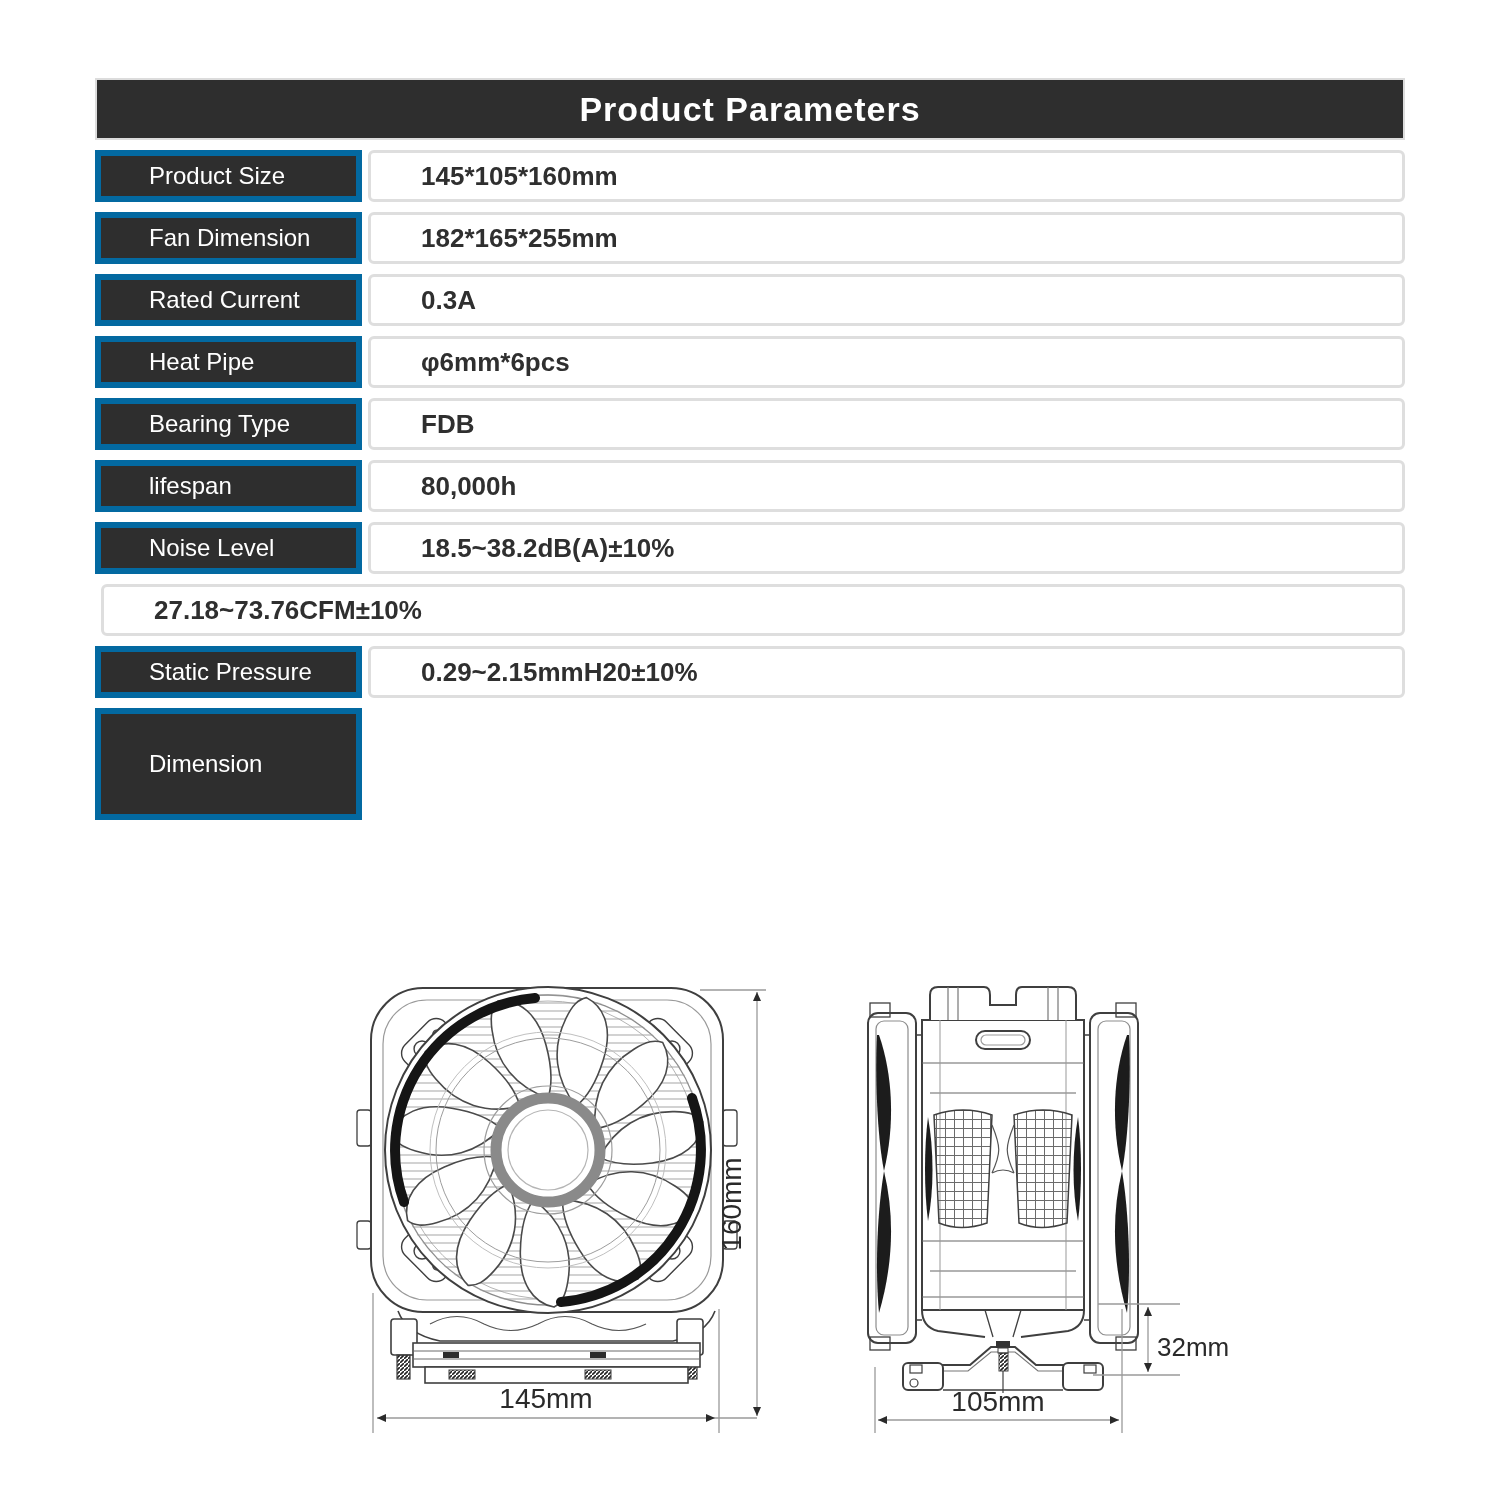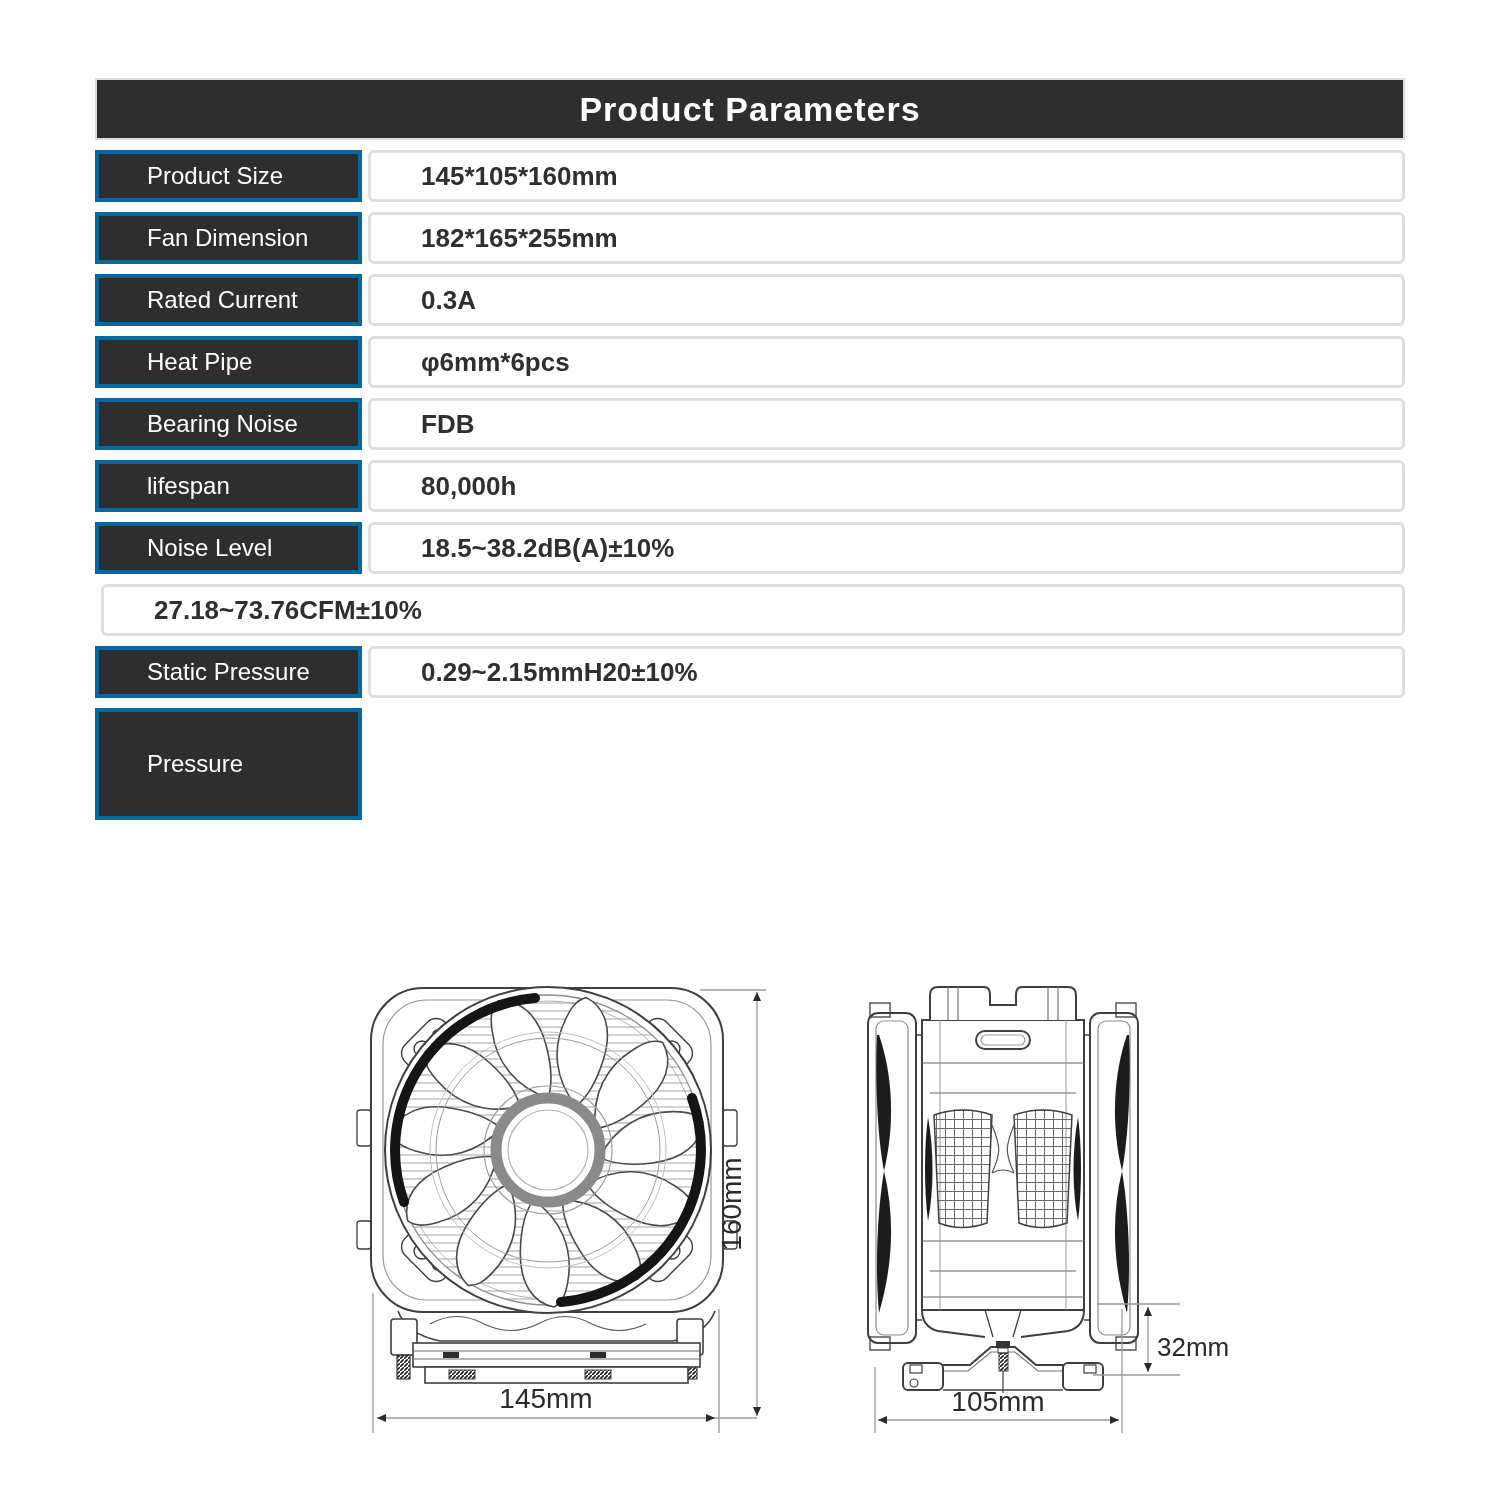--- a/index.html
+++ b/index.html
@@ -8,21 +8,21 @@
   .title-bar{position:absolute;left:95px;top:78px;width:1310px;height:62px;
              background:#2e2e2e;border:2px solid #dcdcdc;box-sizing:border-box;
              display:flex;align-items:center;justify-content:center;}
   .title-bar span{color:#ffffff;font-size:34px;font-weight:bold;letter-spacing:1px;}
   .spec-table{position:absolute;left:95px;top:150px;width:1310px;
               display:flex;flex-direction:column;gap:10px;}
   .spec-row{display:flex;align-items:stretch;height:52px;}
   .spec-row.tall{height:112px;}
   .row-label{width:267px;flex:none;background:#2e2e2e;color:#fff;font-size:24px;
              display:flex;align-items:center;padding-left:48px;box-sizing:border-box;
-             border:4px solid #0369a1;}
+             border:6px solid #0369a1;}
   .row-value{flex:1;margin-left:6px;background:#fff;border:3px solid #dedede;border-radius:6px;
              box-sizing:border-box;display:flex;flex-direction:column;justify-content:center;
              padding-left:50px;color:#2f2f2f;font-size:26px;font-weight:bold;}
   .value-line{line-height:42px;}
   svg text{font-family:"Liberation Sans","DejaVu Sans",sans-serif;fill:#2a2a2a;}
   #drawings{position:absolute;left:0;top:975px;}
 </style>
 </head>
 <body>
 
@@ -51,21 +51,21 @@
           <div class="value-line">0.3A</div>
         </div>
       </div>
       <div class="spec-row">
         <div class="row-label">Heat Pipe</div>
         <div class="row-value">
           <div class="value-line">φ6mm*6pcs</div>
         </div>
       </div>
       <div class="spec-row">
-        <div class="row-label">Bearing Noise</div>
+        <div class="row-label">Bearing Type</div>
         <div class="row-value">
           <div class="value-line">FDB</div>
         </div>
       </div>
       <div class="spec-row">
         <div class="row-label">lifespan</div>
         <div class="row-value">
           <div class="value-line">80,000h</div>
         </div>
       </div>
@@ -80,21 +80,21 @@
           <div class="value-line">27.18~73.76CFM±10%</div>
         </div>
       </div>
       <div class="spec-row">
         <div class="row-label">Static Pressure</div>
         <div class="row-value">
           <div class="value-line">0.29~2.15mmH20±10%</div>
         </div>
       </div>
       <div class="spec-row tall">
-        <div class="row-label">Pressure</div>
+        <div class="row-label">Dimension</div>
       </div>
     </div>
 
   <svg id="drawings" width="1500" height="525" viewBox="0 0 1500 525">
     <defs>
       <pattern id="stripes" width="8" height="8" patternUnits="userSpaceOnUse">
         <path d="M0,4 H8" stroke="#9a9a9a" stroke-width="1.3"></path>
       </pattern>
       <pattern id="grid" width="9" height="9" patternUnits="userSpaceOnUse">
         <path d="M0,0.5 H9 M0.5,0 V9" stroke="#6b6b6b" stroke-width="1"></path>

